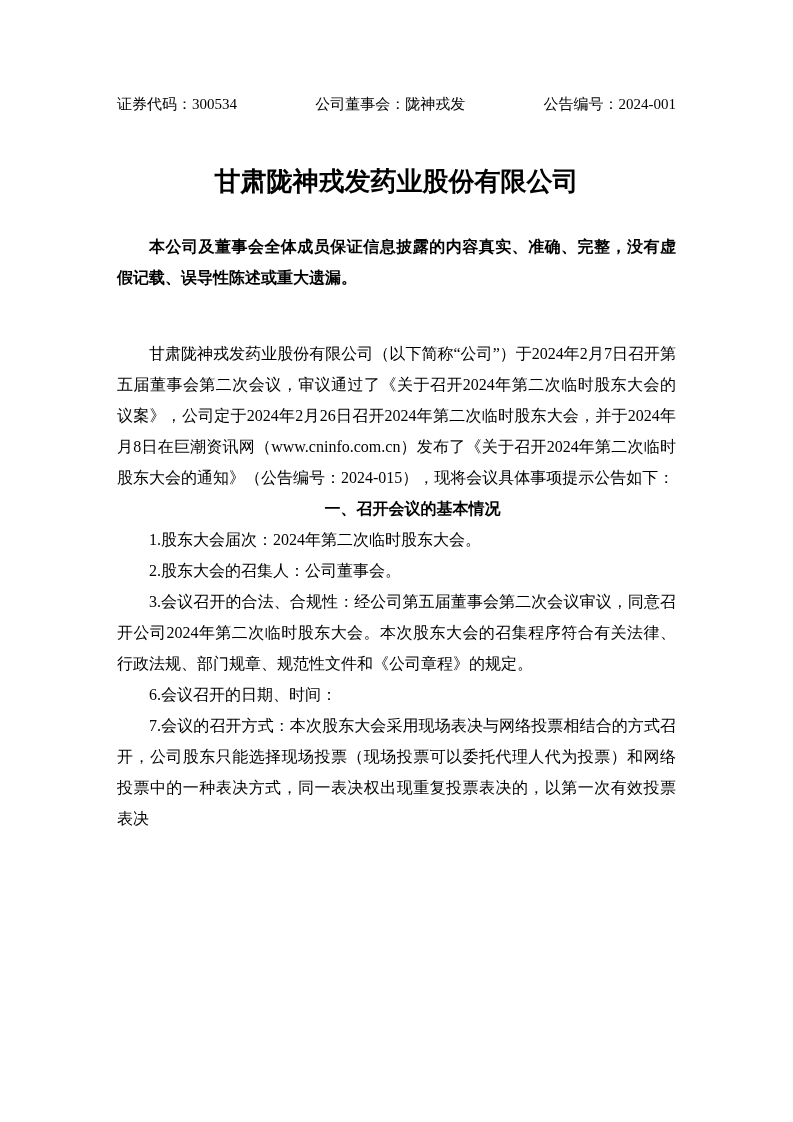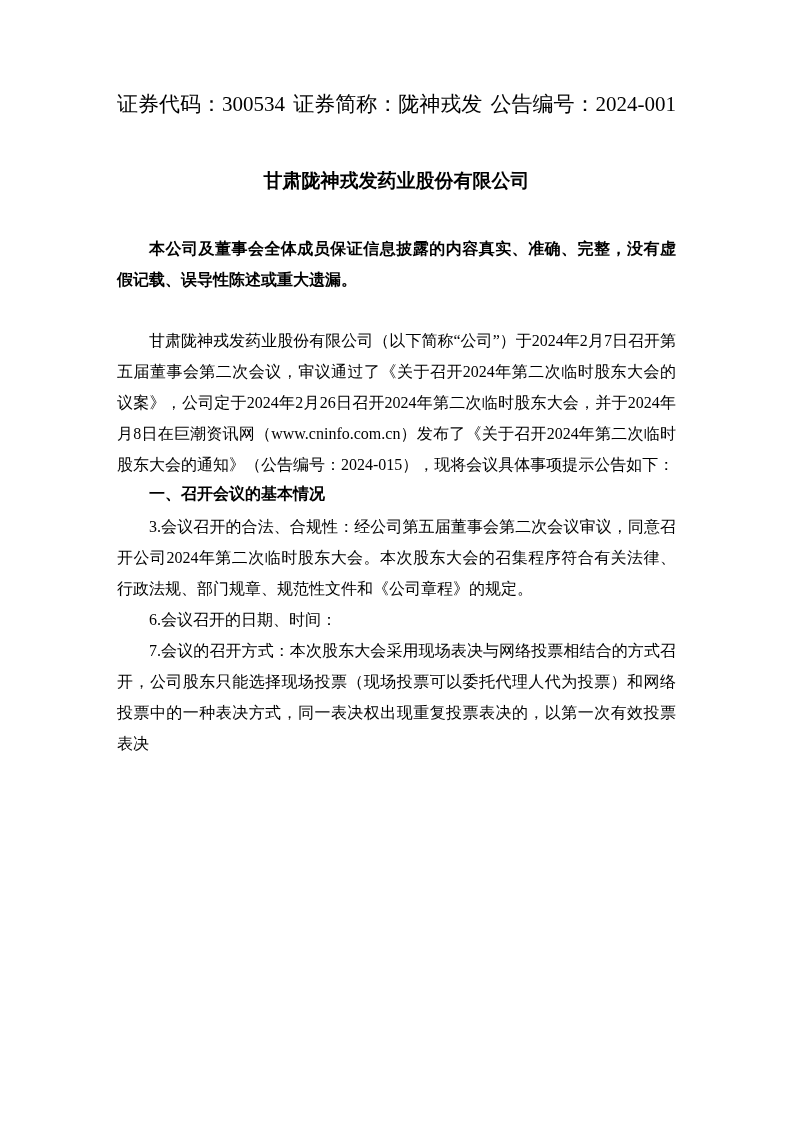--- a/index.html
+++ b/index.html
@@ -14,75 +14,77 @@
     box-sizing: border-box;
     width: 793px;
     height: 1122px;
     padding: 94px 117px 0 117px;
     overflow: hidden;
   }
   .header-row {
     display: flex;
     justify-content: space-between;
     align-items: baseline;
-    font-size: 21px;
+    font-size: 15px;
     line-height: 21px;
     white-space: nowrap;
     text-align: right;
   }
   .title {
     text-align: center;
     font-family: "Liberation Sans", "DejaVu Sans", sans-serif;
     font-weight: bold;
-    font-size: 19px;
+    font-size: 26px;
     line-height: 32px;
   }
   .title-company { margin: 50px 0 0 0; }
   .title-subject { margin: 14px 0 0 0; }
   .disclaimer {
     margin: 36px 0 0 0;
-    font-family: Liberation Sans, sans-serif;
+    font-family: Liberation Mono, monospace;
     font-weight: bold;
     font-size: 16px;
     line-height: 31px;
     text-indent: 2em;
     text-align: justify;
     word-break: break-all;
   }
   .body-text p {
     margin: 0;
     font-size: 16px;
     line-height: 31px;
     text-indent: 2em;
     text-align: justify;
     word-break: break-all;
   }
-  .body-text p.first { margin-top: 30px; }
+  .body-text p.first { margin-top: 43px; }
   .body-text p.heading {
-    font-family: Liberation Mono, monospace;
+    font-family: Liberation Serif, serif;
     font-weight: bold;
-    text-align: left;
+    text-align: center;
   }
 </style>
 </head>
 <body>
 
 <div class="doc">
 
   <div class="header-row">
     <span>证券代码：300534</span>
-    <span>证券简称：陇神戎发</span>
+    <span>公司董事会：陇神戎发</span>
     <span>公告编号：2024-001</span>
   </div>
 
   <div class="title title-company">甘肃陇神戎发药业股份有限公司</div>
 
   <div class="disclaimer">本公司及董事会全体成员保证信息披露的内容真实、准确、完整，没有虚假记载、误导性陈述或重大遗漏。</div>
 
   <div class="body-text">
     <p class="first">甘肃陇神戎发药业股份有限公司（以下简称“公司”）于2024年2月7日召开第五届董事会第二次会议，审议通过了《关于召开2024年第二次临时股东大会的议案》，公司定于2024年2月26日召开2024年第二次临时股东大会，并于2024年月8日在巨潮资讯网（www.cninfo.com.cn）发布了《关于召开2024年第二次临时股东大会的通知》（公告编号：2024-015），现将会议具体事项提示公告如下：</p>
     <p class="heading">一、召开会议的基本情况</p>
+    <p>1.股东大会届次：2024年第二次临时股东大会。</p>
+    <p>2.股东大会的召集人：公司董事会。</p>
     <p>3.会议召开的合法、合规性：经公司第五届董事会第二次会议审议，同意召开公司2024年第二次临时股东大会。本次股东大会的召集程序符合有关法律、行政法规、部门规章、规范性文件和《公司章程》的规定。</p>
     <p>6.会议召开的日期、时间：</p>
     <p>7.会议的召开方式：本次股东大会采用现场表决与网络投票相结合的方式召开，公司股东只能选择现场投票（现场投票可以委托代理人代为投票）和网络投票中的一种表决方式，同一表决权出现重复投票表决的，以第一次有效投票表决</p>
   </div>
 
 </div>
 
 </body></html>

